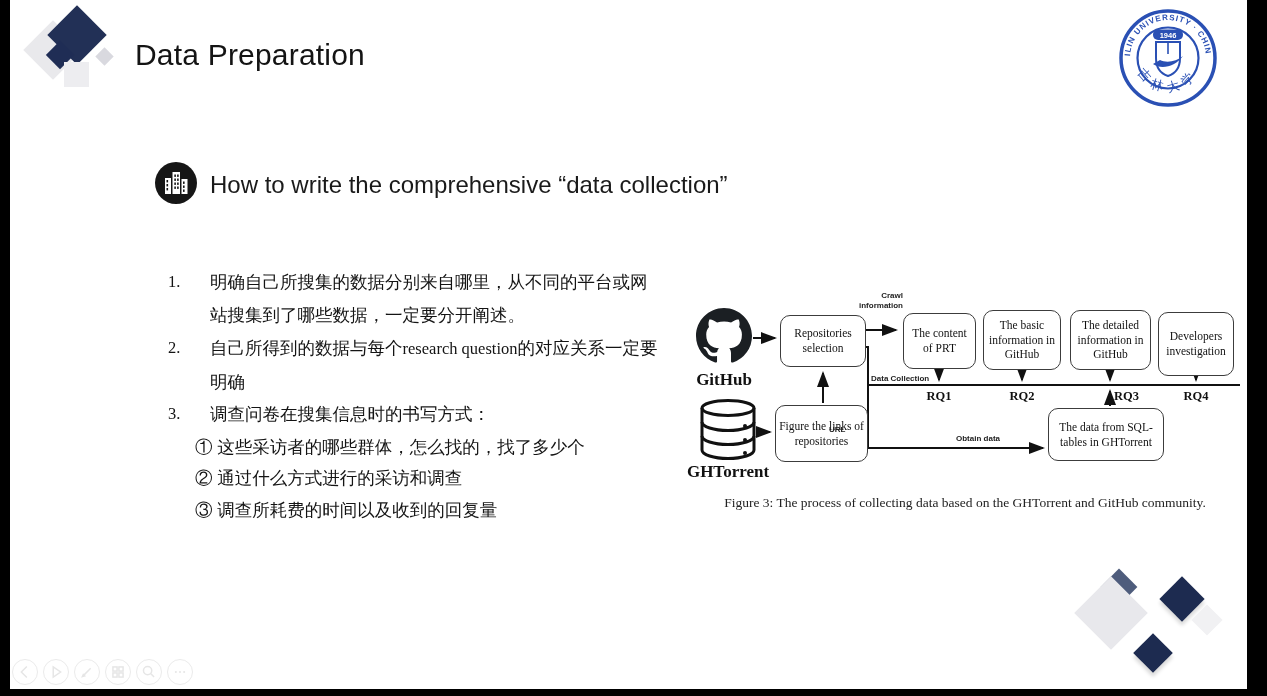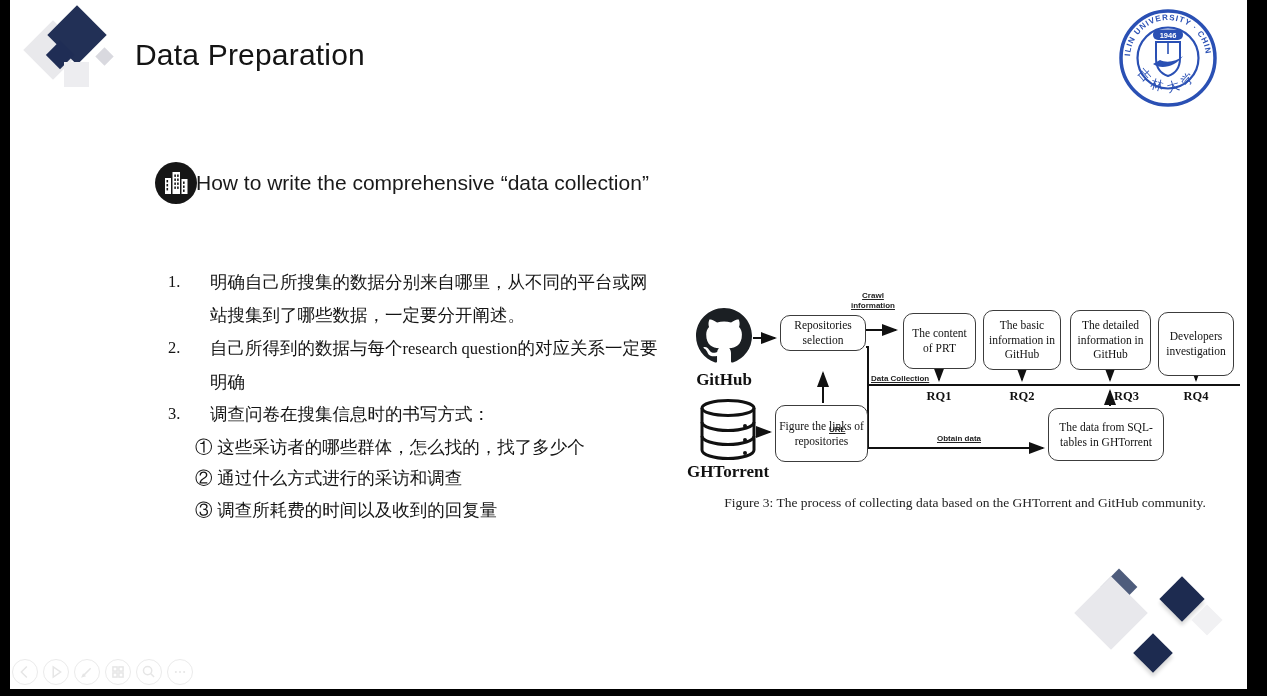--- a/index.html
+++ b/index.html
@@ -14,40 +14,40 @@
 
   
   .page-title { position:absolute; left:125px; top:38px; font-size:30px; color:#141414;
     letter-spacing:0.2px; }
 
   
   .seal { position:absolute; left:1106px; top:6px; }
 
   
   .heading-icon { position:absolute; left:145px; top:162px; }
-  .heading-text { position:absolute; left:186px; top:171px; font-size:21px; color:#1a1a1a; }
+  .heading-text { position:absolute; left:200px; top:171px; font-size:24px; color:#1a1a1a; }
 
   
   .list { position:absolute; left:158px; top:266px; width:490px; font-size:17.5px;
     color:#141414; line-height:32.5px; }
   .list-item { display:flex; }
   .li-num { width:27px; font-family:"Liberation Serif", serif; font-size:16.5px; flex:none; }
   .li-text { flex:1;margin-left:15px; }
   .latin { font-family:"Liberation Serif", serif; font-size:16.5px; }
   .sublist { margin-left:27px; line-height:31.5px; }
 
   
   .figure { position:absolute; left:680px; top:290px; width:560px; height:190px; }
   .figure svg.wires { position:absolute; left:0; top:0; }
   .fig-box { position:absolute; border:1.6px solid #3c3c3c; border-radius:10px;
     background:#fff; display:flex; align-items:center; justify-content:center;
     text-align:center; font-family:"Liberation Serif", serif; font-size:11.5px;
     line-height:1.3; color:#111; padding:2px 3px; }
   .edge-label { position:absolute; font-size:8px; font-weight:bold; color:#222;
-    text-align:center; line-height:1.25;text-decoration:underline; }
+    text-align:right; line-height:1.25; }
   .rq-label { position:absolute; font-family:"Liberation Serif", serif; font-weight:bold;
     font-size:12.5px; color:#111; }
   .node-label { position:absolute; font-family:"Liberation Serif", serif; font-weight:bold;
     font-size:17px; color:#111; text-align:center; }
   .fig-caption { position:absolute; left:680px; top:495px; width:550px; text-align:center;
     font-family:"Liberation Serif", serif; font-size:13.5px; color:#222; }
 
   
   .toolbar { position:absolute; left:2px; top:659px; display:flex; gap:5px; }
   .tb-btn { width:26px; height:26px; border:1.5px solid #ebebeb; border-radius:50%;
@@ -169,21 +169,21 @@
           <path d="M506,76 L506,90" marker-end="url(#arr)"></path>
           <path d="M420,116 L420,101" marker-end="url(#arr)"></path>
           <path d="M133,113 L133,83" marker-end="url(#arr)"></path>
           <path d="M66,142 L80,142" marker-end="url(#arr)"></path>
           <path d="M178,158 L353,158" marker-end="url(#arr)"></path>
         </g>
 
         <path d="M246,54 L246,70 L250,66.5 L252.5,72.5 L255.2,71.2 L252.6,65.4 L257.8,65 Z" fill="#ffffff" stroke="#555" stroke-width="1.1"></path>
       </svg>
 
-      <div class="fig-box" style="left:90px;top:25px;width:86px;height:36px;">Repositories selection</div>
+      <div class="fig-box" style="left:90px;top:25px;width:86px;height:52px;">Repositories selection</div>
       <div class="fig-box" style="left:213px;top:23px;width:73px;height:56px;">The content of PRT</div>
       <div class="fig-box" style="left:293px;top:20px;width:78px;height:60px;">The basic information in GitHub</div>
       <div class="fig-box" style="left:380px;top:20px;width:81px;height:60px;">The detailed information in GitHub</div>
       <div class="fig-box" style="left:468px;top:22px;width:76px;height:64px;">Developers investigation</div>
       <div class="fig-box" style="left:85px;top:115px;width:93px;height:57px;">Figure the links of repositories</div>
       <div class="fig-box" style="left:358px;top:118px;width:116px;height:53px;">The data from SQL-tables in GHTorrent</div>
 
       <div class="node-label" style="left:2px;top:80px;width:64px;">GitHub</div>
       <div class="node-label" style="left:-6px;top:172px;width:88px;">GHTorrent</div>
 

